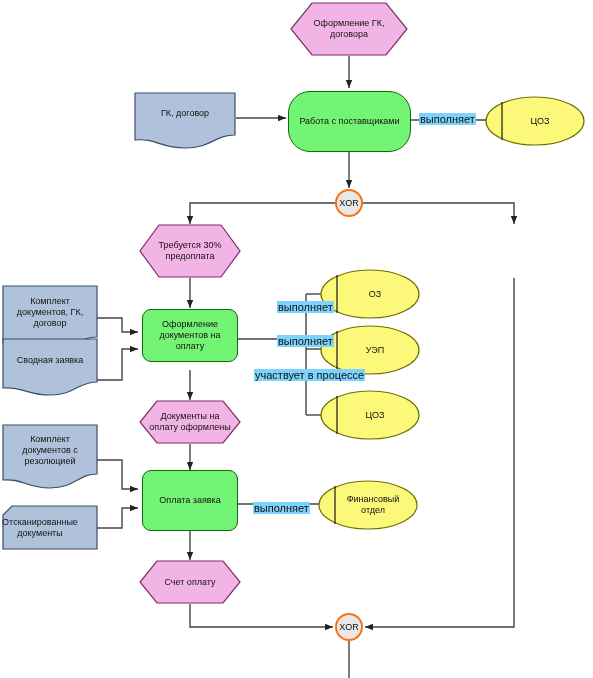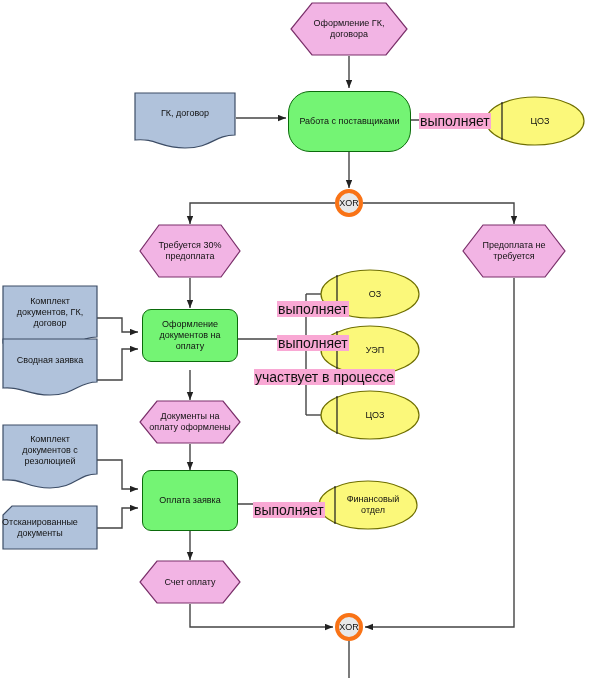--- a/index.html
+++ b/index.html
@@ -86,33 +86,33 @@
     padding: 0 6px 14px 6px;
     box-sizing: border-box;
   }
   
   .gate {
     position: absolute;
     width: 28px;
     height: 28px;
     border-radius: 50%;
     background: #e8e8e8;
-    border: 4px solid #f97316;
+    border: 2px solid #f97316;
     box-sizing: border-box;
     display: flex;
     align-items: center;
     justify-content: center;
     font-size: 9px;
     color: #111;
   }
   .edge-label {
     position: absolute;
-    font-size: 14px;
-    color: #111;
-    background: #f9a8d4;
+    font-size: 11px;
+    color: #111;
+    background: #7dd3fc;
     white-space: nowrap;
     padding: 0 1px;
   }
 </style>
 </head>
 <body>
 
 <div id="canvas">
 
   <svg id="edges" viewBox="0 0 593 678" xmlns="http://www.w3.org/2000/svg">
@@ -198,26 +198,20 @@
     <span>XOR</span>
   </div>
 
   <div class="hexwrap" style="left:139px; top:224px; width:102px; height:54px;">
     <svg width="102" height="54" viewBox="0 0 102 54">
       <polygon points="20,1 82,1 101,27 82,53 20,53 1,27" fill="#f2b4e4" stroke="#7a2f6a" stroke-width="1.2"></polygon>
     </svg>
     <div class="lbl">Требуется 30% предоплата</div>
   </div>
 
-  <div class="hexwrap" style="left:462px; top:224px; width:104px; height:54px;">
-    <svg width="104" height="54" viewBox="0 0 104 54">
-      <polygon points="21,1 83,1 103,27 83,53 21,53 1,27" fill="#f2b4e4" stroke="#7a2f6a" stroke-width="1.2"></polygon>
-    </svg>
-    <div class="lbl">Предоплата не требуется</div>
-  </div>
 
   <div class="docwrap" style="left:2px; top:285px; width:96px; height:68px;">
     <svg width="96" height="68" viewBox="0 0 96 68">
       <path d="M1,1 L95,1 L95,52 C76,52 73,66 48,66 C24,66 20,56 1,58 Z" fill="#b0c2db" stroke="#3d4d66" stroke-width="1.2"></path>
     </svg>
     <div class="lbl">Комплект документов, ГК, договор</div>
   </div>
 
   <div class="docwrap" style="left:2px; top:338px; width:96px; height:58px;">
     <svg width="96" height="58" viewBox="0 0 96 58">

